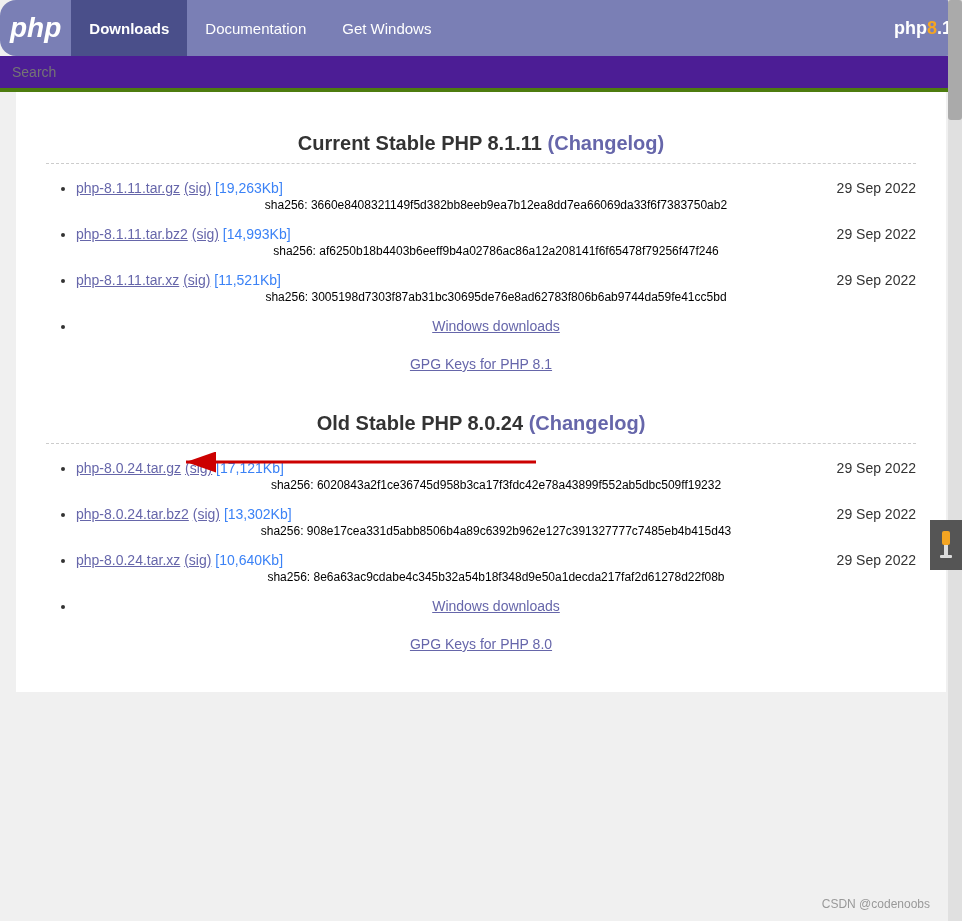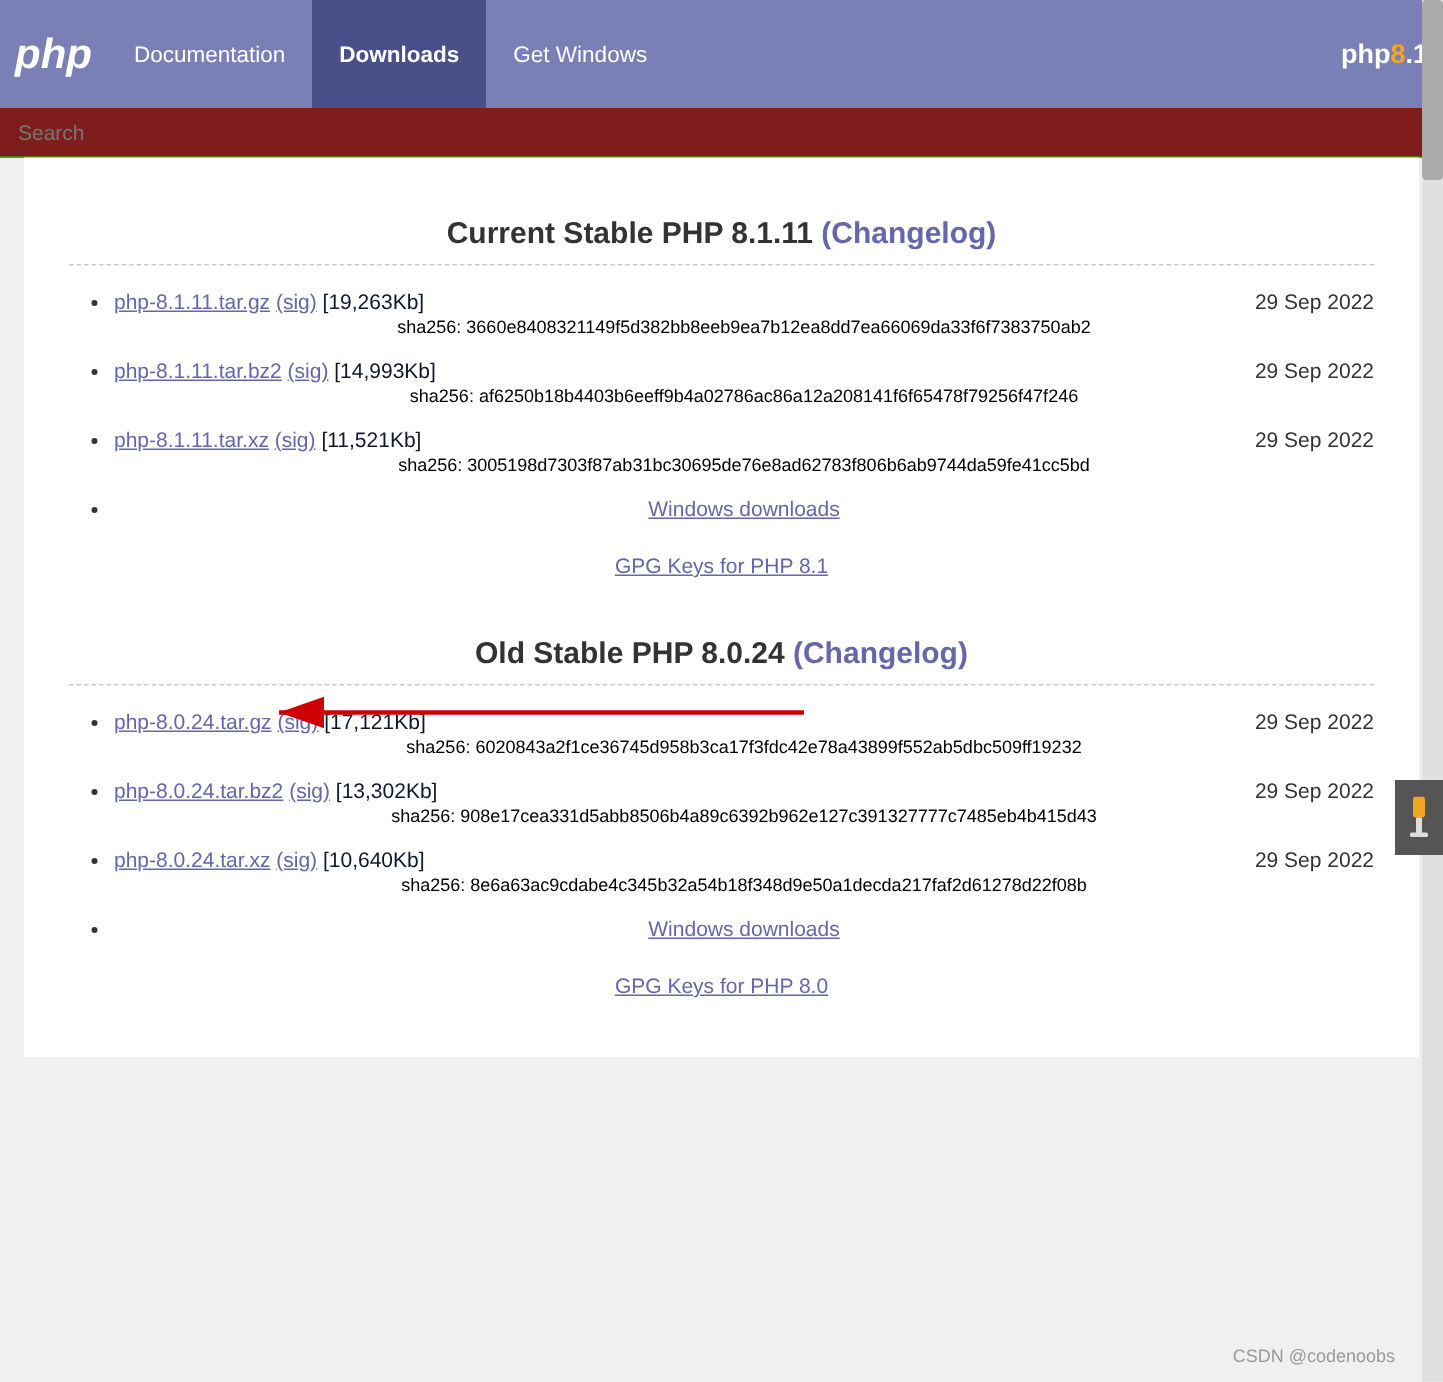--- a/index.html
+++ b/index.html
@@ -4,21 +4,22 @@
   <style>
     * { box-sizing: border-box; margin: 0; padding: 0; }
     body { font-family: Arial, sans-serif; font-size: 14px; background: #f0f0f0; color: #333; width: 962px; }
 
     
     .nav-bar {
       background: #7a7fb5;
       display: flex;
       align-items: center;
       padding: 0 10px;
-      height: 72px;
+      height: 56px;
+      border-radius: 16px;
     }
     .nav-logo {
       color: #fff;
       font-size: 28px;
       font-style: italic;
       font-weight: bold;
       margin-right: 10px;
     }
     .nav-links {
       display: flex;
@@ -41,23 +42,23 @@
     }
     .nav-php81 {
       color: #fff;
       font-weight: bold;
       font-size: 18px;
       margin-left: 10px;
     }
 
     
     .search-bar {
-      background: #7f1d1d;
+      background: #4c1d95;
       padding: 8px 12px;
-      border-bottom: 1px solid #4d7c0f;
+      border-bottom: 4px solid #4d7c0f;
     }
     .search-input {
       border: none;
       outline: none;
       width: 100%;
       font-size: 14px;
       color: #999;
       background: transparent;
     }
 
@@ -105,21 +106,21 @@
     }
     .download-link-group {
       color: #333;
     }
     .dl-link {
       color: #6666aa;
       text-decoration: underline;
       cursor: pointer;
     }
     .dl-size {
-      color: #0f172a;
+      color: #3b82f6;
     }
     .dl-date {
       color: #333;
       white-space: nowrap;
       margin-left: 4px;
     }
     .sha256 {
       font-size: 12px;
       color: #000000;
       word-break: break-all;
@@ -186,22 +187,22 @@
     .annotation-container {
       position: relative;
     }
   </style>
 </head>
 <body>
 
 <nav class="nav-bar">
   <div class="nav-logo">php</div>
   <div class="nav-links">
+    <a class="nav-link active">Downloads</a>
     <a class="nav-link">Documentation</a>
-    <a class="nav-link active">Downloads</a>
     <a class="nav-link">Get Windows</a>
   </div>
   <div style="flex:1"></div>
   <div class="nav-php81">php<span style="color:#f4a522">8</span>.1</div>
 </nav>
 
 <div class="search-bar">
   <input class="search-input" type="text" placeholder="Search" style="">
 </div>
 

